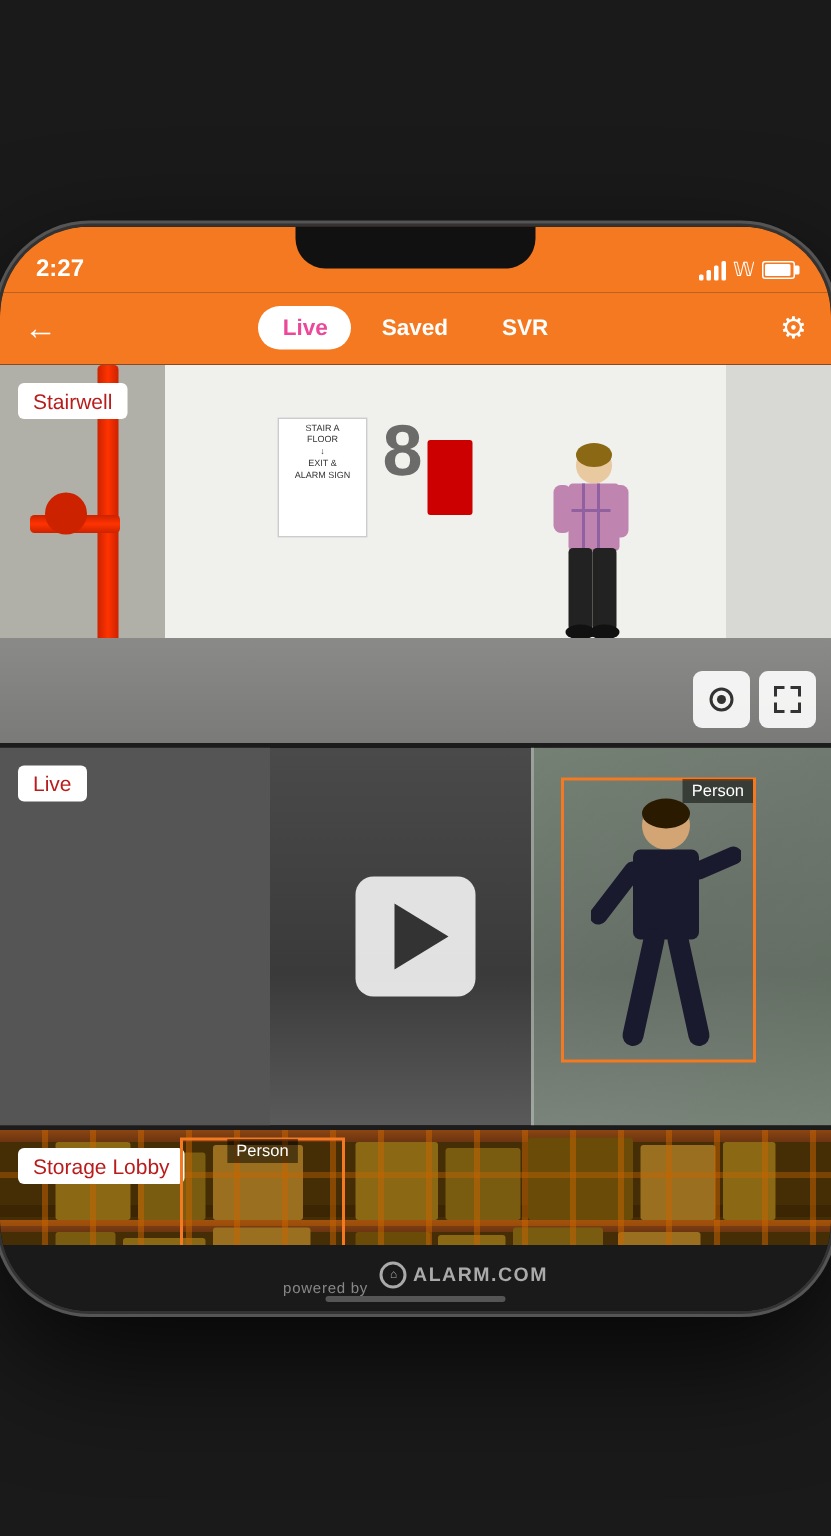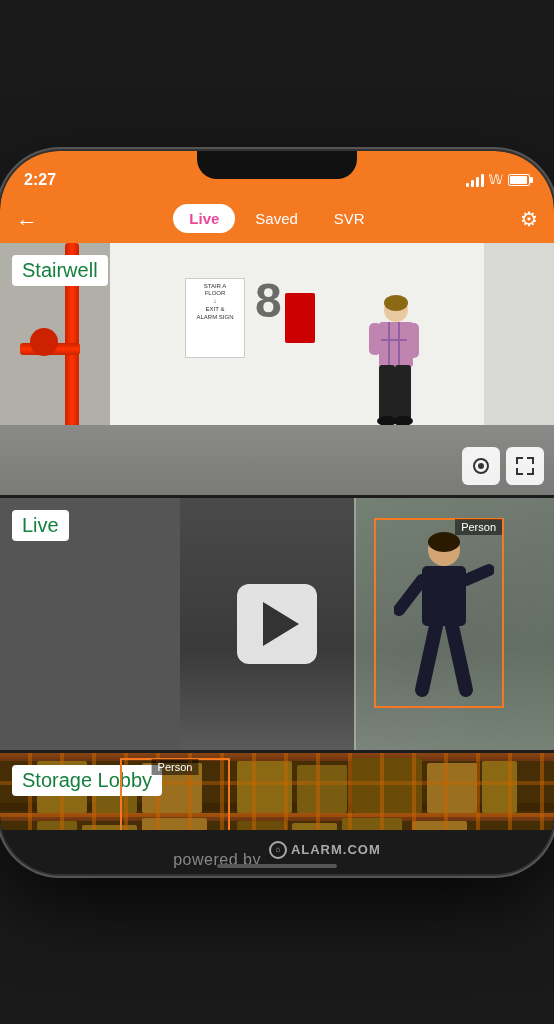--- a/index.html
+++ b/index.html
@@ -142,21 +142,21 @@
     .nav-tabs {
       display: flex;
       align-items: center;
       gap: 4px;
     }
 
     .nav-tab {
       padding: 6px 16px;
       border-radius: 20px;
       font-size: 15px;
-      font-weight: 400;
+      font-weight: 700;
       color: white;
       cursor: pointer;
     }
 
     .nav-tab.active {
       background: white;
       color: #ec4899;
       font-weight: 600;
     }
 
@@ -194,24 +194,24 @@
 
     .camera-feed-3 {
       height: 255px;
     }
 
     .camera-label {
       position: absolute;
       top: 12px;
       left: 12px;
       background: white;
-      color: #15803d;
+      color: #b91c1c;
       padding: 4px 10px;
       border-radius: 4px;
-      font-size: 20px;
+      font-size: 14px;
       font-weight: 500;
       z-index: 10;
     }
 
     
     .stairwell-scene {
       width: 100%;
       height: 100%;
       position: relative;
       background: #c8c8c0;
@@ -513,21 +513,21 @@
       background: #1a1a1a;
       display: flex;
       align-items: center;
       justify-content: center;
       gap: 8px;
       padding-bottom: 4px;
     }
 
     .powered-by-text {
       color: #888;
-      font-size: 16px;
+      font-size: 10px;
       letter-spacing: 0.5px;
       margin-top: 20px;
     }
 
     .alarm-logo {
       display: flex;
       align-items: center;
       gap: 4px;
     }
 

